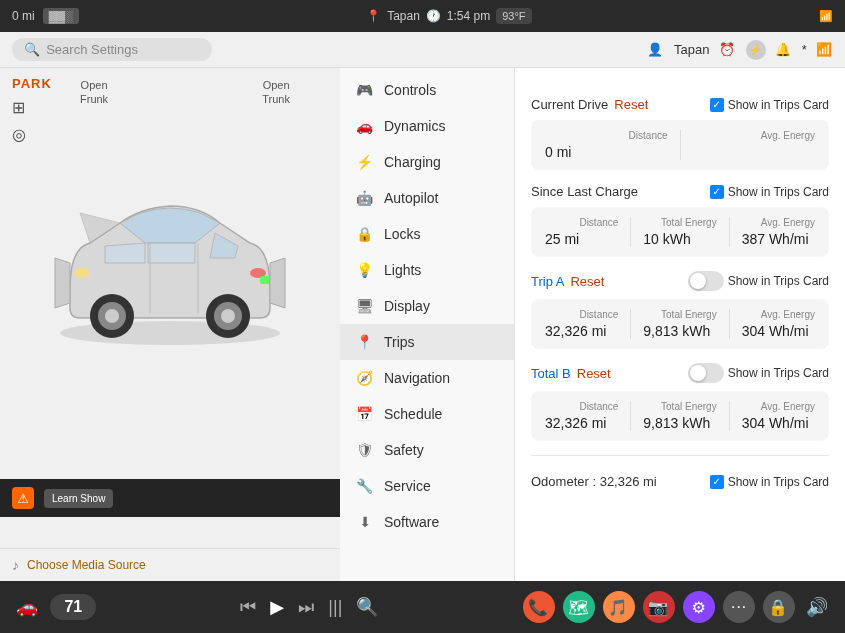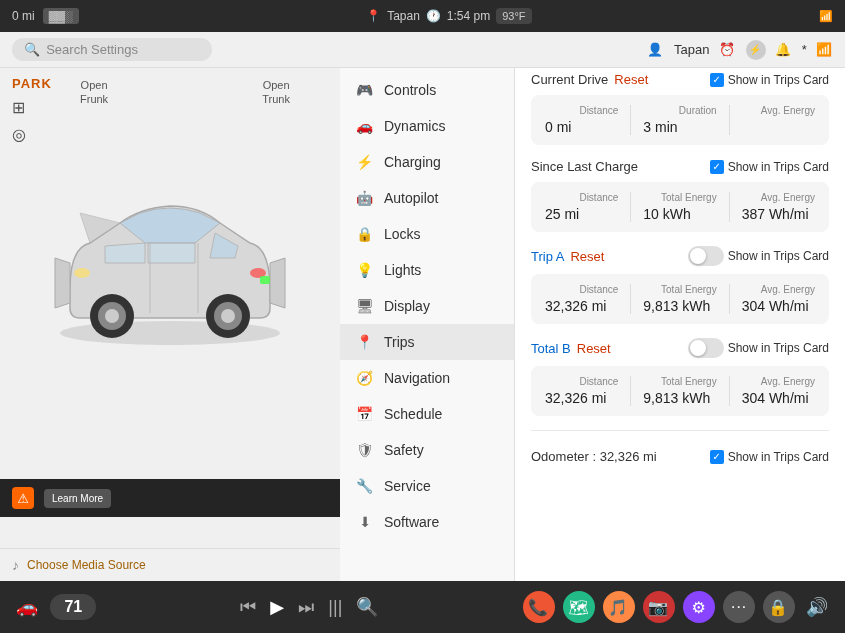--- a/index.html
+++ b/index.html
@@ -121,21 +121,21 @@
       padding: 10px 16px; cursor: pointer; font-size: 14px; color: #333;
     }
     .nav-item.active { background: #e8e8e8; font-weight: 500; }
     .nav-icon { width: 18px; text-align: center; font-size: 14px; color: #666; }
 
     
     .trips-panel {
       flex: 1;
       background: #fff;
       overflow-y: auto;
-      padding: 0 16px;
+      padding: 25px 16px;
     }
 
     .section-header {
       display: flex; align-items: center; justify-content: space-between;
       margin-bottom: 8px; margin-top: 4px;
     }
     .section-title { font-size: 13px; color: #333; font-weight: 500; }
     .reset-link { color: #cc3300; font-size: 13px; cursor: pointer; margin-left: 6px; }
     .show-trips { display: flex; align-items: center; gap: 4px; font-size: 12px; color: #333; }
     .checkbox { width: 14px; height: 14px; background: #0a84ff; border-radius: 2px; display: flex; align-items: center; justify-content: center; color: #fff; font-size: 10px; }
@@ -286,21 +286,21 @@
 
         <ellipse cx="42" cy="105" rx="8" ry="5" fill="#ffe066" opacity="0.7"></ellipse>
         <ellipse cx="218" cy="105" rx="8" ry="5" fill="#ff4444" opacity="0.7"></ellipse>
 
         <rect x="220" y="108" width="10" height="8" rx="2" fill="#44ff44" opacity="0.8"></rect>
       </svg>
     </div>
 
     <div class="alert-bar" style="position:relative;">
       <div class="alert-icon">⚠</div>
-      <button class="learn-more-btn">Learn More</button>
+      <button class="learn-more-btn">Learn Show</button>
     </div>
 
     <div class="media-section" style="padding: 8px 12px; background:#f0f0f0; border-top:1px solid #ddd;">
       <span style="font-size:14px;">♪</span>
       <span style="font-size:12px; color:#a16207;">Choose Media Source</span>
     </div>
   </div>
 
   <div class="nav-panel">
     <div class="nav-item">
@@ -366,24 +366,20 @@
       </div>
       <div class="show-trips">
         <div class="checkbox">✓</div>
         <span>Show in Trips Card</span>
       </div>
     </div>
     <div class="stats-card">
       <div class="stat-item">
         <div class="stat-label">Distance</div>
         <div class="stat-value">0 mi</div>
-      </div>
-      <div class="stat-item">
-        <div class="stat-label">Duration</div>
-        <div class="stat-value">3 min</div>
       </div>
       <div class="stat-item">
         <div class="stat-label">Avg. Energy</div>
       </div>
     </div>
 
     <div class="section-header">
       <span class="section-title">Since Last Charge</span>
       <div class="show-trips">
         <div class="checkbox">✓</div>

